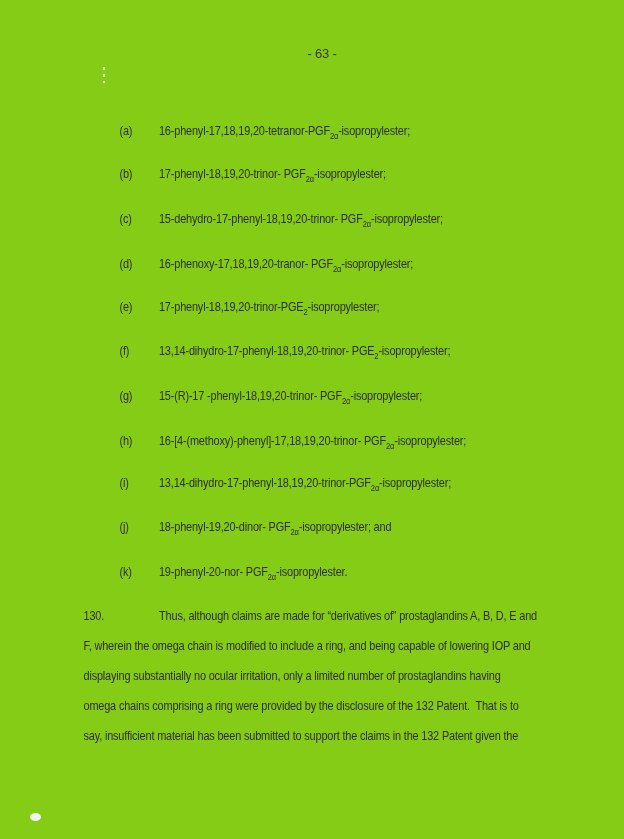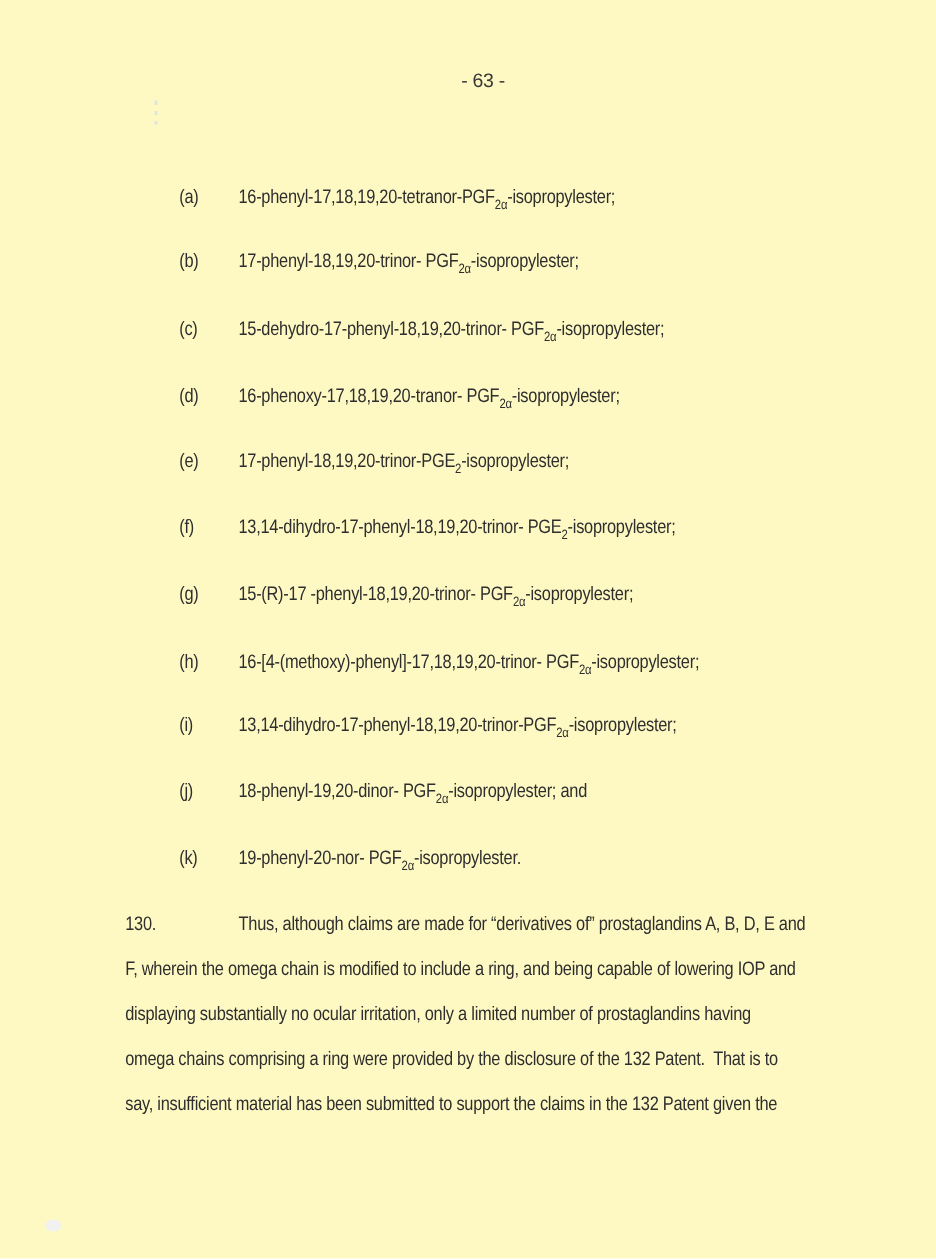--- a/index.html
+++ b/index.html
@@ -4,21 +4,21 @@
 <style>
   html, body {
     margin: 0;
     padding: 0;
     background: #ffffff;
   }
   .page {
     position: relative;
     width: 624px;
     height: 839px;
-    background: #fef9c3;
+    background: #84cc16;
     overflow: hidden;
     font-family: "Liberation Sans", "DejaVu Sans", sans-serif;
     color: #2e2e2e;
   }
   .txt {
     position: absolute;
     font-size: 13px;
     line-height: 16px;
     letter-spacing: -0.2px;
     white-space: pre;

